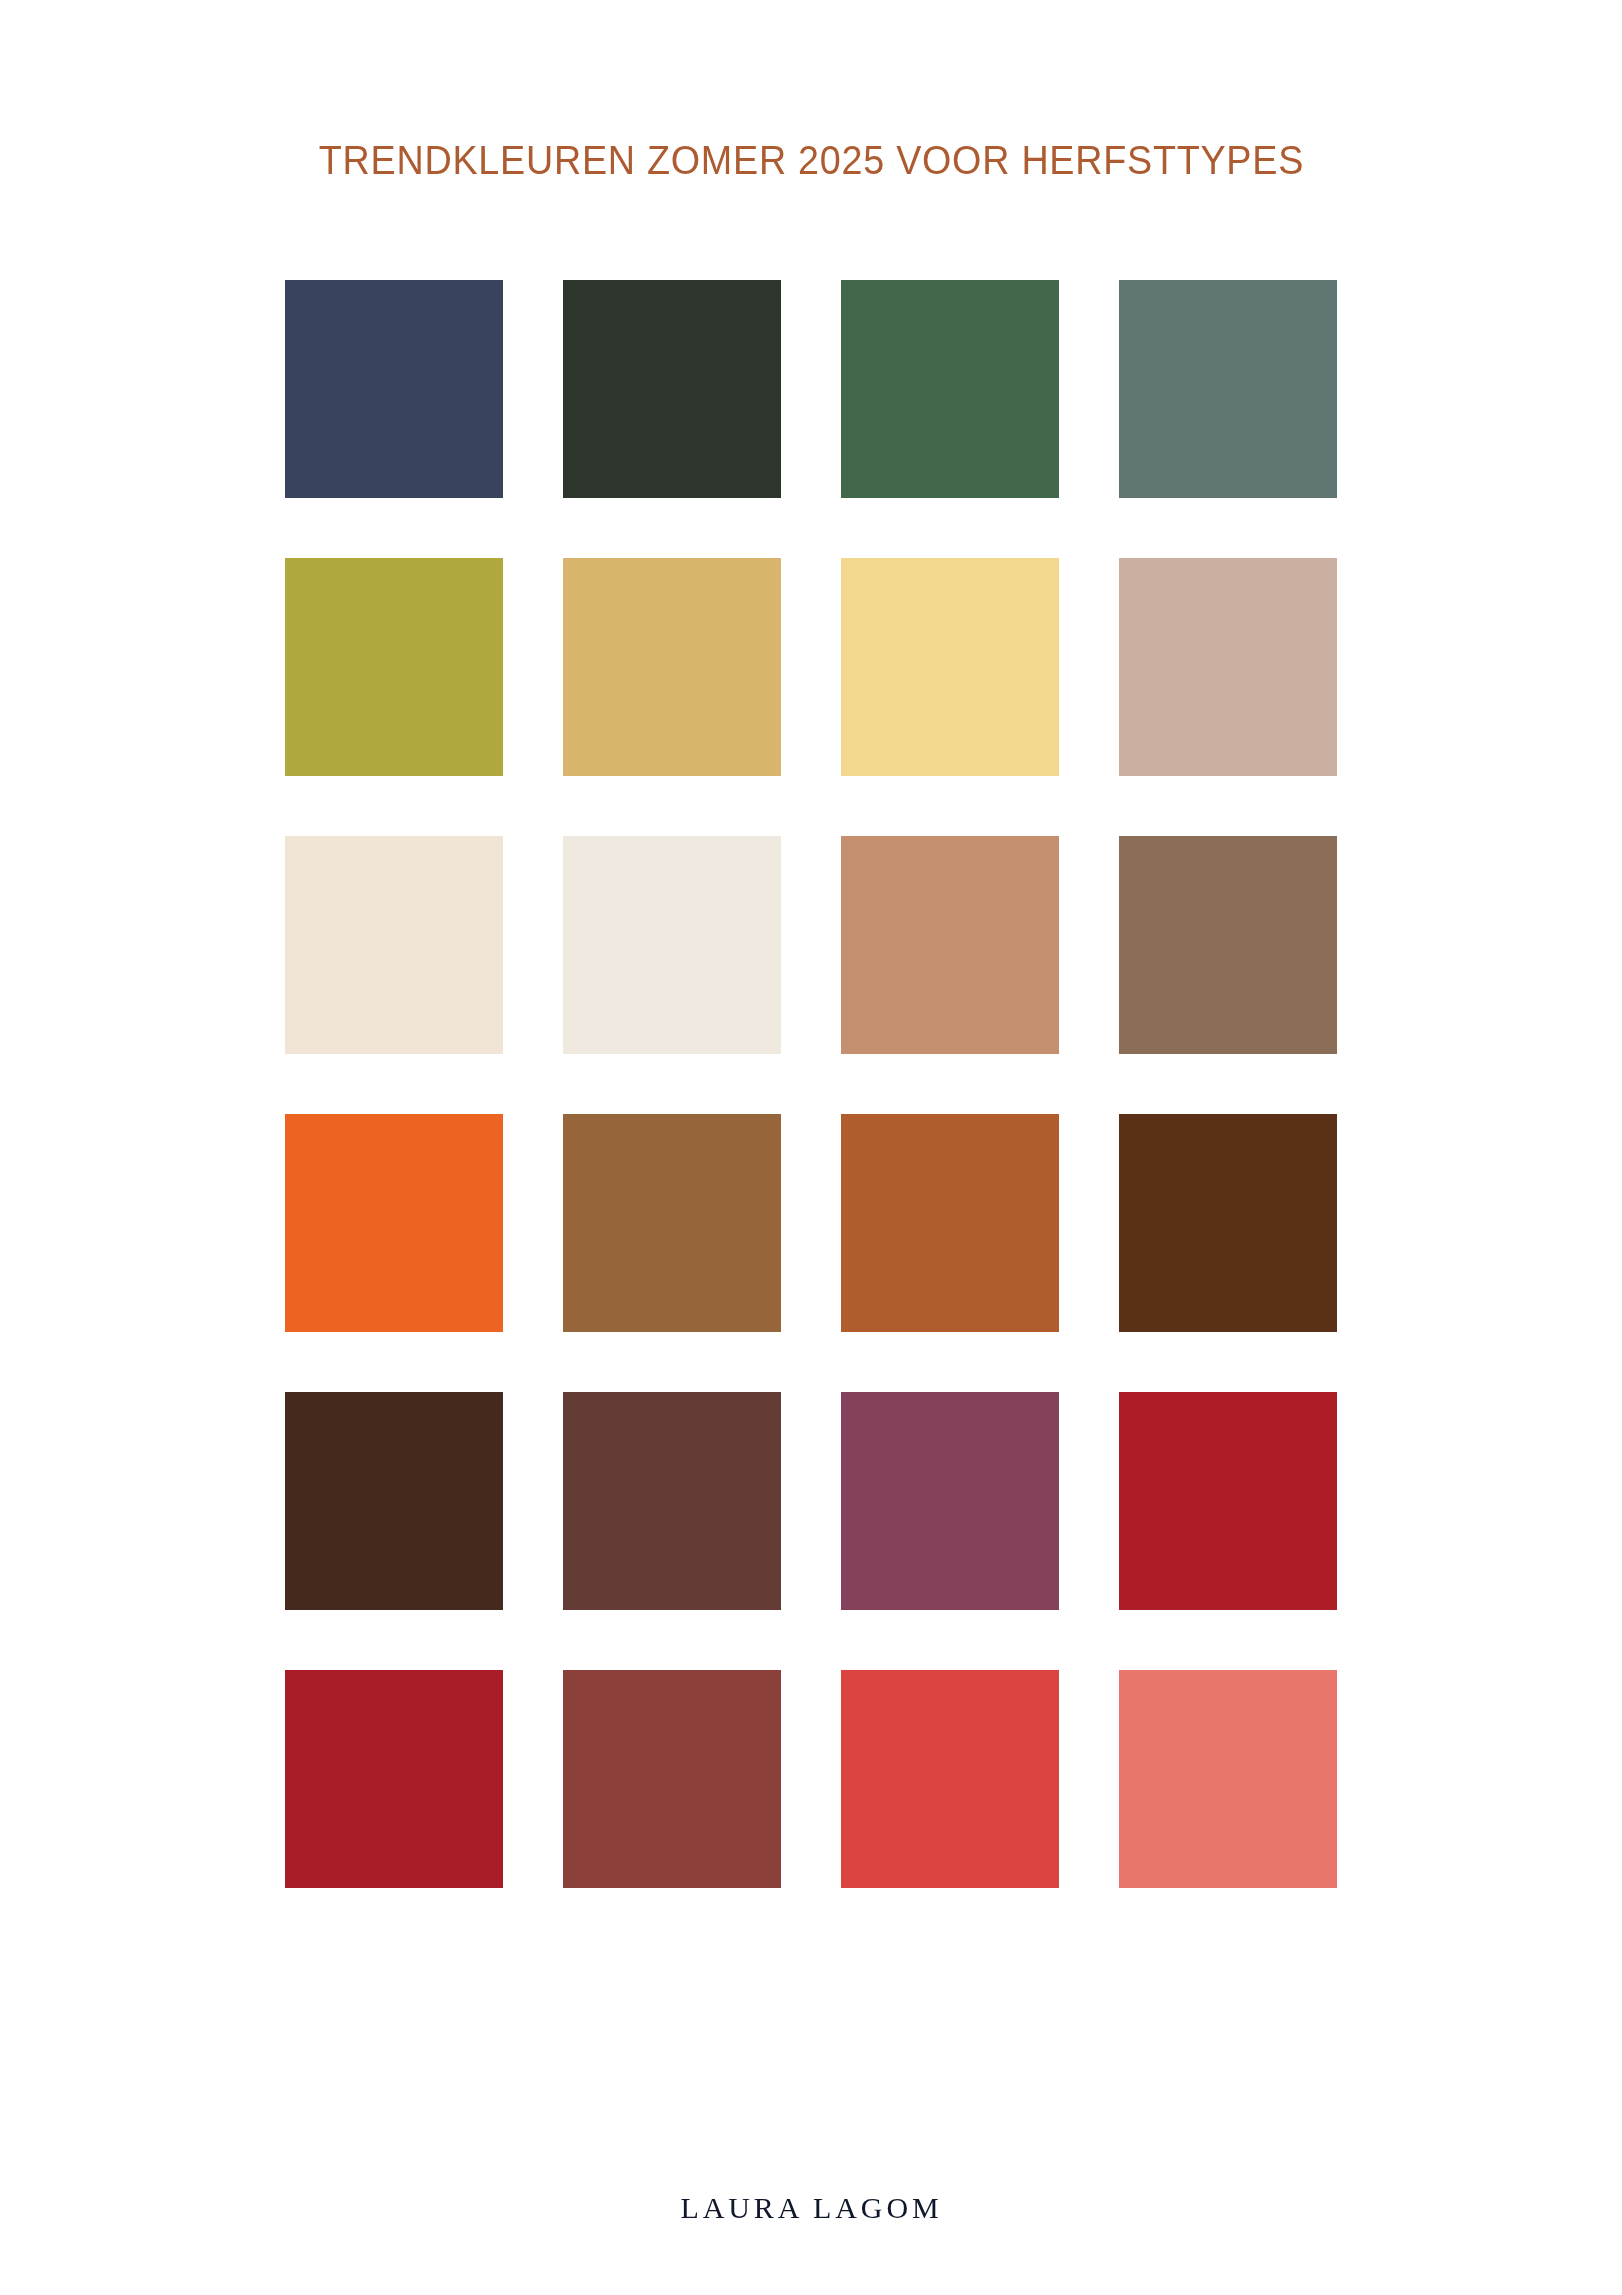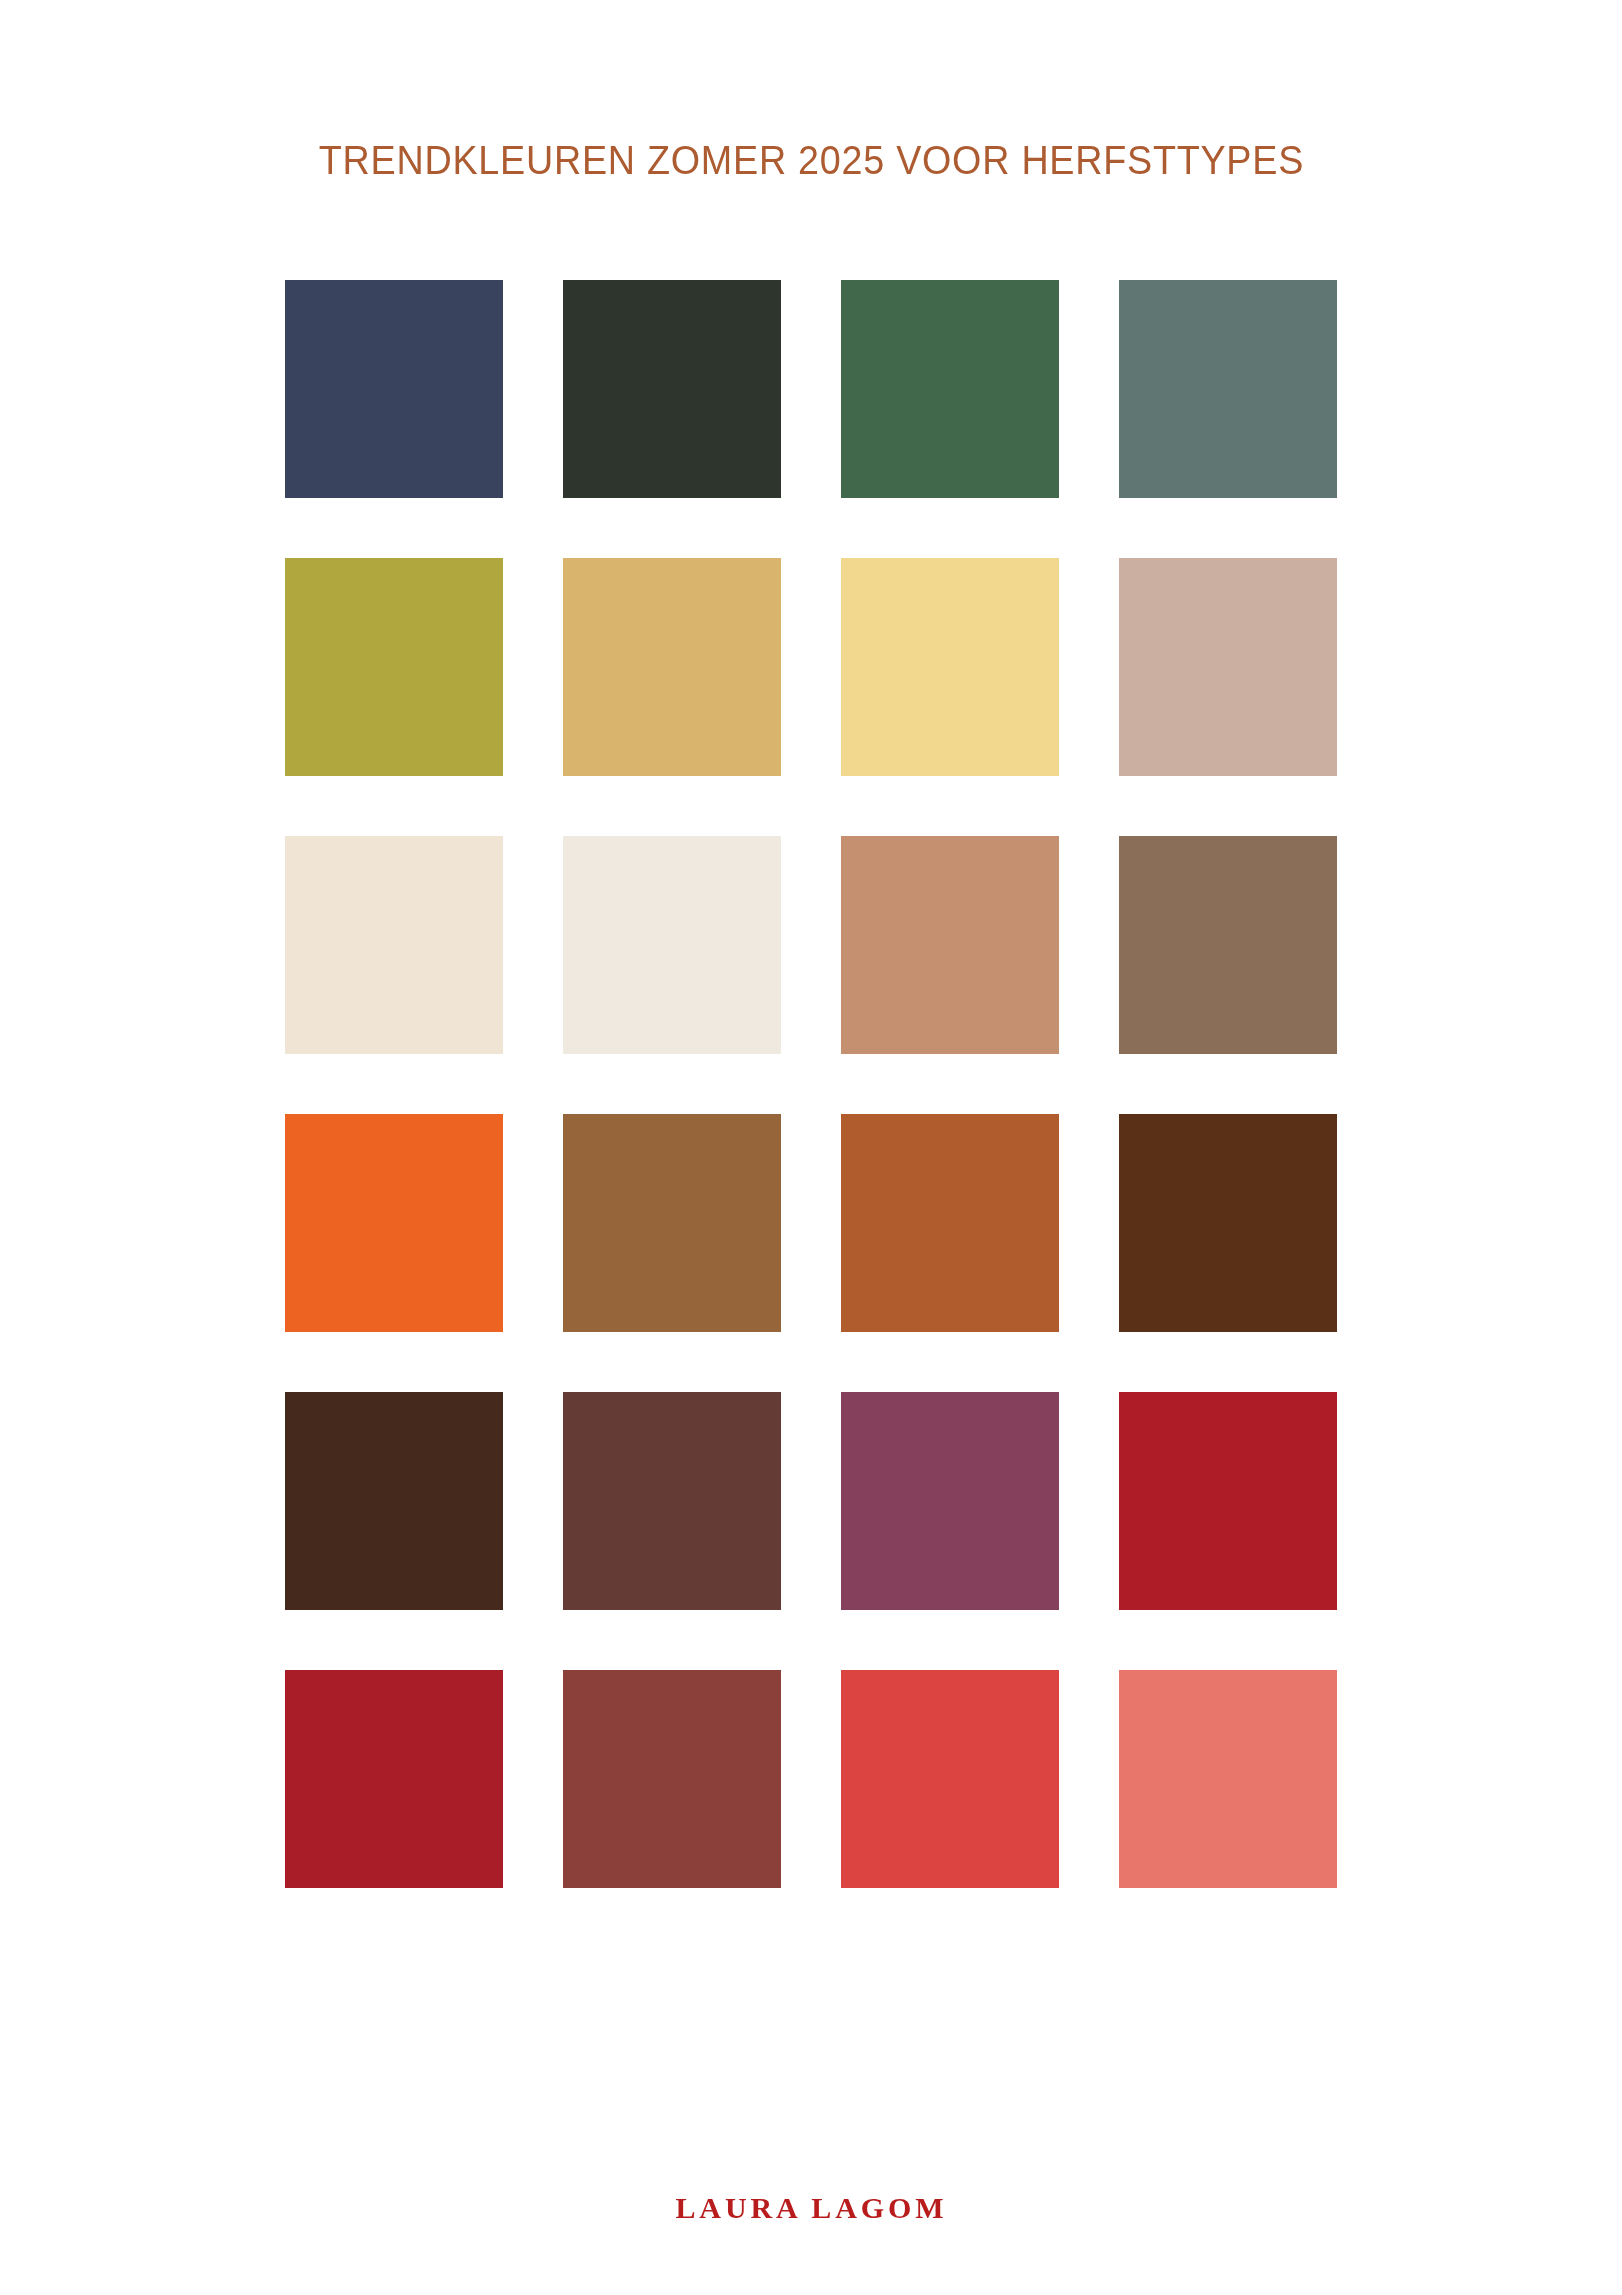--- a/index.html
+++ b/index.html
@@ -107,17 +107,17 @@
       <div class="swatch" style="background-color: rgb(100, 60, 53);"></div>
       <div class="swatch" style="background-color: rgb(133, 65, 91);"></div>
       <div class="swatch" style="background-color: rgb(174, 28, 40);"></div>
       <div class="swatch" style="background-color: rgb(169, 29, 40);"></div>
       <div class="swatch" style="background-color: rgb(139, 65, 58);"></div>
       <div class="swatch" style="background-color: rgb(219, 68, 64);"></div>
       <div class="swatch" style="background-color: rgb(233, 118, 106);"></div>
     </div>
 
   <div class="footer-wrap">
-    <div class="footer-brand" style="color: #b91c1c; font-weight: bold;">LAURA LAGOM</div>
+    <div class="footer-brand" style="color: #0f172a;">LAURA LAGOM</div>
   </div>
 
 </div>
 
 
 </body></html>

